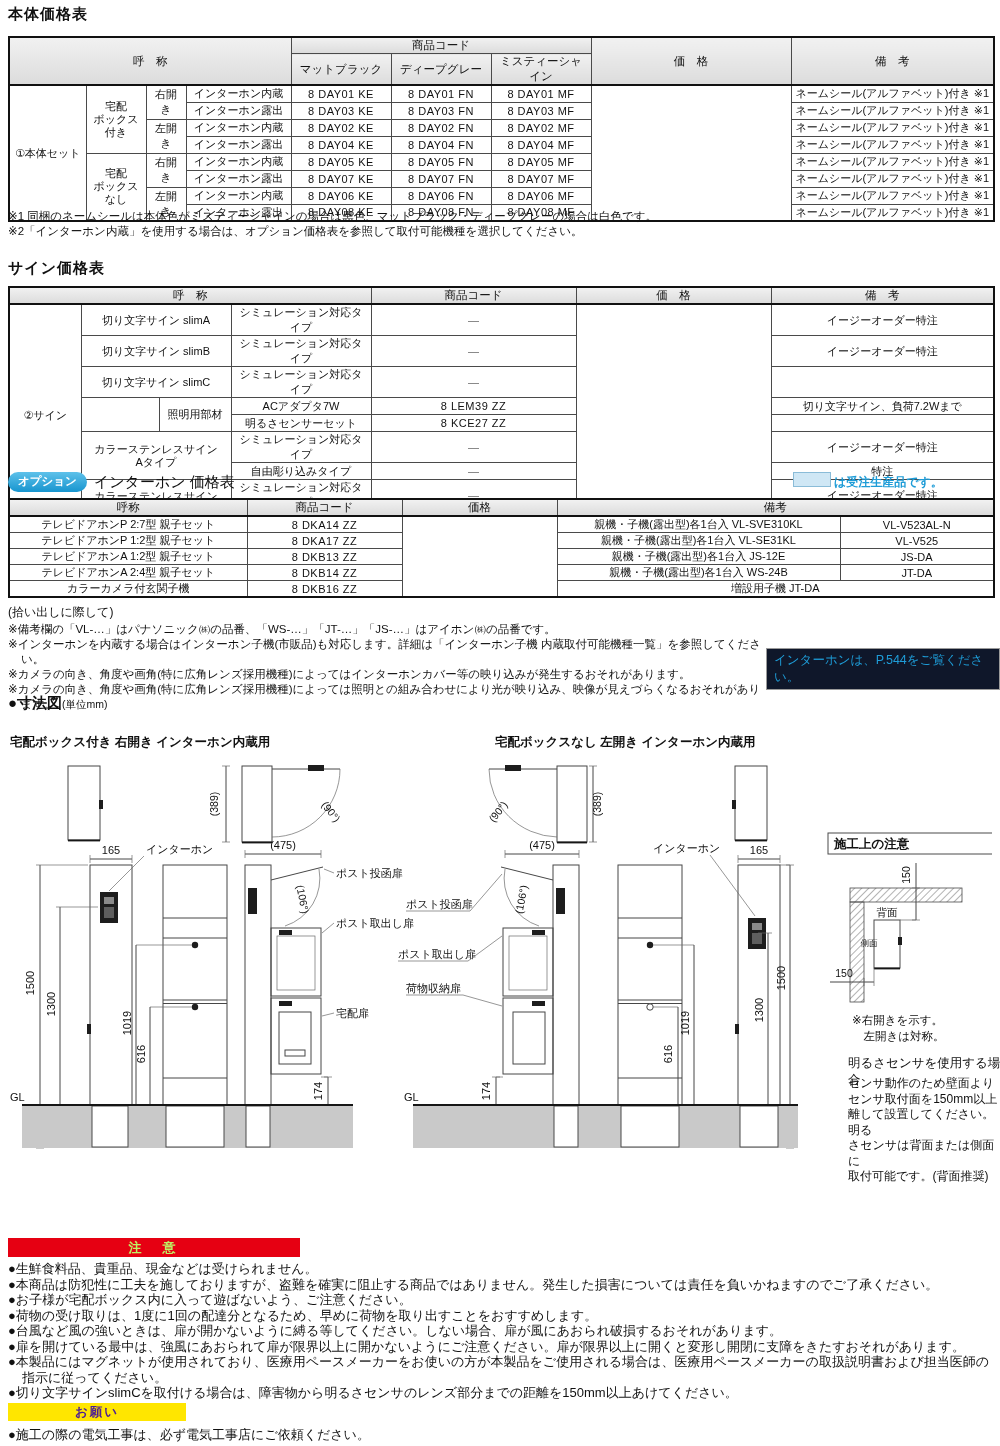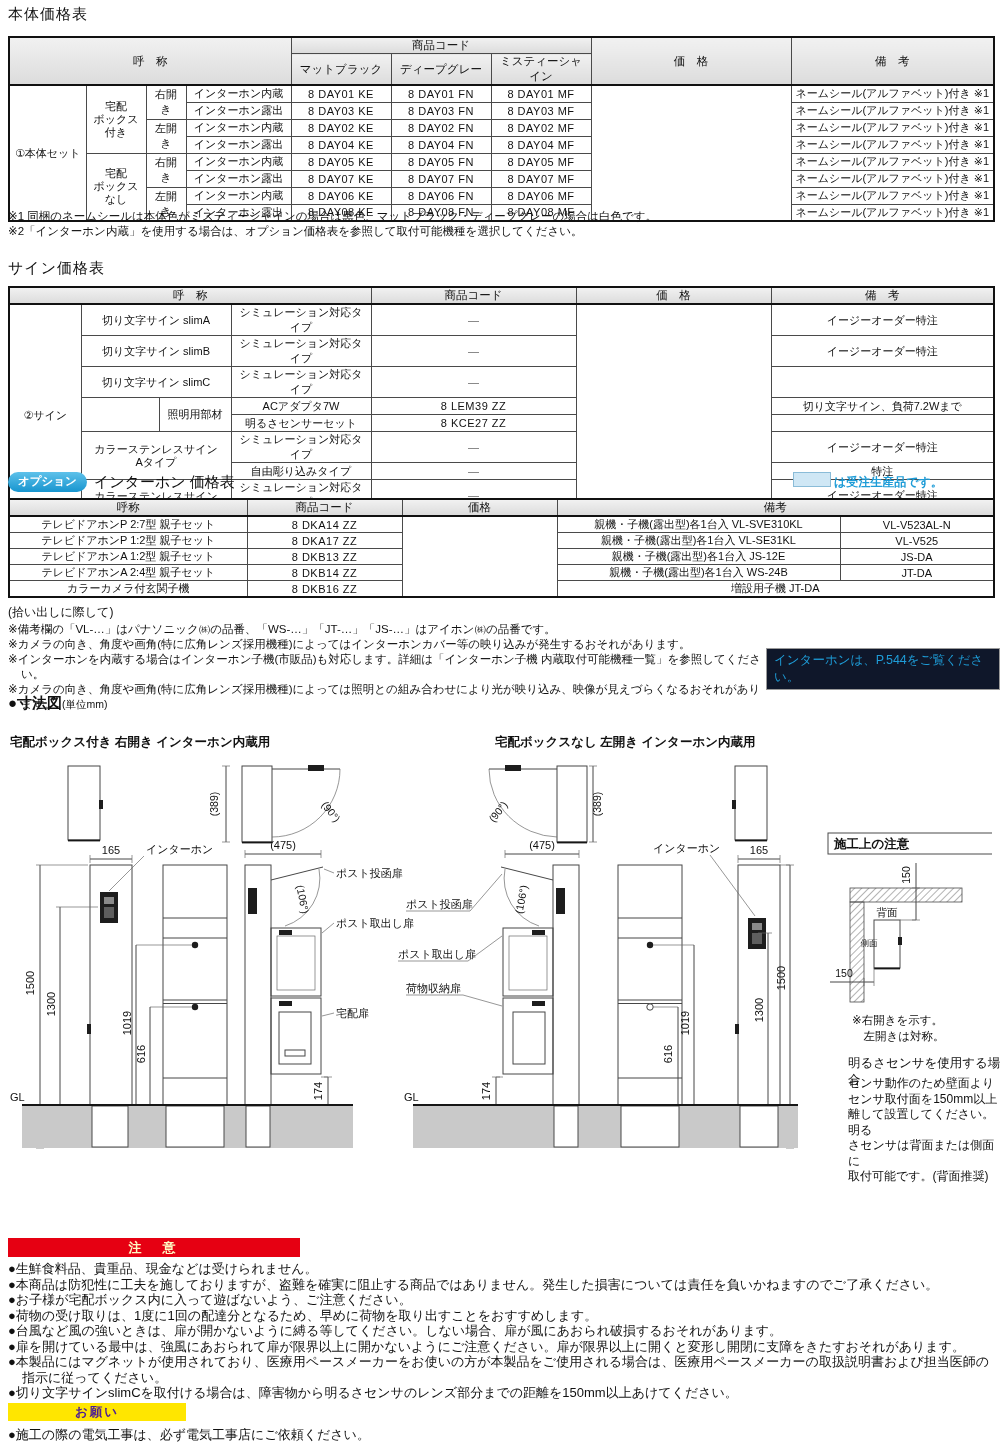--- a/index.html
+++ b/index.html
@@ -1,18 +1,18 @@
 <!DOCTYPE html>
 <html><head>
 <meta charset="utf-8">
 <style>
   html,body{margin:0;padding:0;background:#fff}
   body{font-family:"Liberation Sans","DejaVu Sans",sans-serif;color:#111}
   .page{position:relative;width:1000px;height:1446px;background:#fff;overflow:hidden}
-  .sec-title{position:absolute;font-size:15px;font-weight:normal;letter-spacing:1px}
+  .sec-title{position:absolute;font-size:15px;font-weight:bold;letter-spacing:1px}
   
   table.pt{border-collapse:collapse;table-layout:fixed;position:absolute;background:#fff;border:2px solid #111}
   table.pt th,table.pt td{border:1px solid #4a4a4a;font-size:11px;padding:0 3px;text-align:center;overflow:hidden;font-weight:normal}
   table.pt tr.hd th{background:linear-gradient(#f1f1f1,#dcdcdc);font-size:11.5px}
   table.pt tr.bsep td{border-top:2px solid #111}
   td.code{font-weight:bold;font-size:12px;letter-spacing:.5px}
   td.dash{color:#666;font-weight:bold}
   td.pre{white-space:pre-line;line-height:13px}
   #t-main tr{height:17px}
   #t-sign tr{height:17px}
@@ -23,21 +23,21 @@
   .pickup{position:absolute;font-size:12px}
   .badge{display:inline-block;background:linear-gradient(#5ec1ea,#1795cf);color:#fff;border-radius:10px;font-size:11.5px;font-weight:bold;padding:2px 10px 3px;margin-right:7px;vertical-align:2px}
   .h3t{font-size:15px;font-weight:normal}
   .legend{position:absolute;font-size:12px;font-weight:bold;color:#1e9cd7}
   .legend .sw{display:inline-block;width:36px;height:13px;background:#cfe7f5;border:1px solid #8abcd8;vertical-align:-1px;margin-right:3px}
   .refbox{position:absolute;border:1.5px solid #9a9a9a;color:#1e9cd7;font-size:12.5px;padding:3px 7px;background:#0f172a}
   .dimtitle{position:absolute;font-size:13px}
   .dimtitle b{font-size:15px}
   .dimtitle .u{font-size:10.5px}
   .banner{position:absolute;display:flex;align-items:center;justify-content:center;font-weight:bold}
-  .banner.red{background:#e60012;color:#fef9c3;font-size:13px;letter-spacing:4px}
+  .banner.red{background:#e60012;color:#bef264;font-size:13px;letter-spacing:4px}
   .banner.yel{background:#ffe600;color:#4c1d95;font-size:12.5px;letter-spacing:2px}
   .blist{position:absolute;font-size:13px;line-height:15.5px;width:988px}
   .blist div{padding-left:14px;text-indent:-14px}
   .overlay{position:absolute;white-space:pre-line}
   
   svg .ln{stroke:#474747;stroke-width:1;fill:none}
   svg .thin{stroke:#6a6a6a;stroke-width:.7;fill:none}
   svg .thk{stroke:#161616;stroke-width:1.8;fill:none}
   svg .dark{fill:#1d1d1d;stroke:none}
   svg .grnd{fill:#c9c9c9;stroke:none}
@@ -284,22 +284,22 @@
       <td>カラーカメラ付玄関子機</td>
       <td class="code">8 DKB16 ZZ</td>
       <td colspan="2">増設用子機 JT-DA</td>
     </tr>
   </tbody>
     </table>
 
   <div class="pickup" style="left:8px;top:604px">(拾い出しに際して)</div>
   <div class="note" style="left:8px;top:622px;width:760px">
     <div>※備考欄の「VL-…」はパナソニック㈱の品番、「WS-…」「JT-…」「JS-…」はアイホン㈱の品番です。</div>
+    <div>※インターホンを内蔵する場合はインターホン子機(市販品)も対応します。詳細は「インターホン子機 内蔵取付可能機種一覧」を参照してください。</div>
     <div>※カメラの向き、角度や画角(特に広角レンズ採用機種)によってはインターホンカバー等の映り込みが発生するおそれがあります。</div>
-    <div>※インターホンを内蔵する場合はインターホン子機(市販品)も対応します。詳細は「インターホン子機 内蔵取付可能機種一覧」を参照してください。</div>
     <div>※カメラの向き、角度や画角(特に広角レンズ採用機種)によっては照明との組み合わせにより光が映り込み、映像が見えづらくなるおそれがあります。</div>
   </div>
   <div class="refbox" style="left:766px;top:648px">インターホンは、P.544をご覧ください。</div>
 
   <div class="dimtitle" style="left:8px;top:694px">
     <b>●寸法図</b><span class="u">(単位mm)</span>
   </div>
 
   <svg style="position:absolute;left:8px;top:730px" width="984" height="460" viewBox="0 0 984 460">
     <defs>

